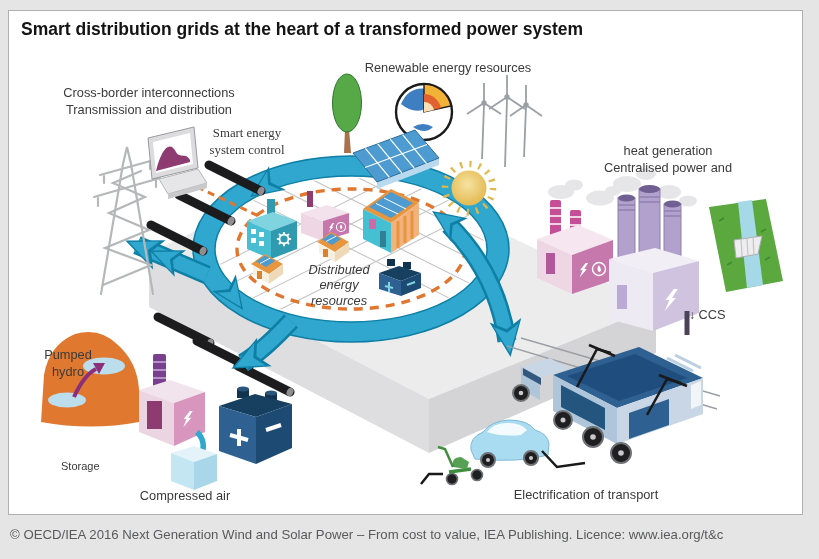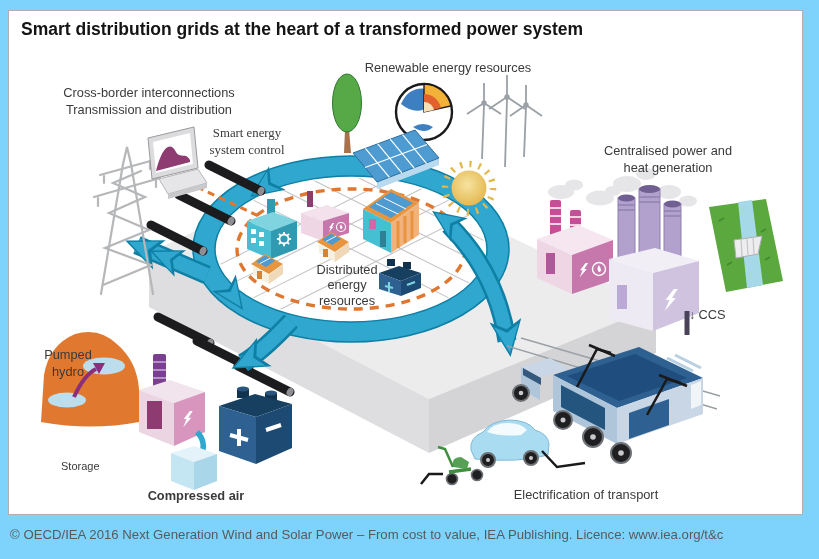--- a/index.html
+++ b/index.html
@@ -1,31 +1,31 @@
 <!DOCTYPE html>
 <html><head>
 <meta charset="utf-8">
 <style>
   html,body{margin:0;padding:0;background:#fff;}
-  #stage{position:relative;width:819px;height:559px;background:#7dd3fc;overflow:hidden;
+  #stage{position:relative;width:819px;height:559px;background:#e5e5e5;overflow:hidden;
          font-family:"Liberation Sans", sans-serif;color:#3A3A3A;}
   #frame{position:absolute;left:8px;top:10px;width:795px;height:505px;
          border:1.5px solid #B0B0B2;box-sizing:border-box;background:#fff;}
   #title{position:absolute;left:12px;top:8px;font-size:17.5px;font-weight:bold;color:#141414;white-space:nowrap;}
   #diagram{position:absolute;left:-8px;top:-10px;width:819px;height:515px;}
   .lbl{position:absolute;font-size:12.8px;line-height:1.3;color:#3A3A3A;text-align:center;}
   .lbl span{display:block;}
   #lbl-cross{left:40px;top:74px;width:200px;}
   #lbl-smart{left:185px;top:114px;width:106px;font-family:Liberation Serif, serif;}
   #lbl-renew{left:329px;top:49px;width:220px;}
   #lbl-central{left:577px;top:132px;width:164px;}
-  #lbl-dist{left:292px;top:251px;width:92px;line-height:1.2;}
+  #lbl-dist{left:284px;top:251px;width:92px;line-height:1.2;font-style:italic;}
   #lbl-pumped{left:28px;top:336px;width:62px;}
   #lbl-storage{left:52px;top:448px;font-size:11px;}
-  #lbl-compressed{left:137px;top:477px;width:100px;font-weight:bold;}
+  #lbl-compressed{left:126px;top:477px;width:100px;}
   #lbl-ccs{left:680px;top:296px;white-space:nowrap;text-align:right;}
   #lbl-ccs .arr{display:inline;font-size:12px;}
   #lbl-ccs .txt{display:inline;}
   #lbl-transport{left:492px;top:476px;width:170px;}
   #footer{position:absolute;left:10px;top:527px;width:805px;font-size:13.2px;color:#595A5C;white-space:nowrap;}
 </style>
 </head>
 <body>
 
 <div id="stage">
@@ -444,22 +444,22 @@
       <span>Transmission and distribution</span>
     </div>
     <div id="lbl-smart" class="lbl">
       <span>Smart energy</span>
       <span>system control</span>
     </div>
     <div id="lbl-renew" class="lbl">
       <span>Renewable energy resources</span>
     </div>
     <div id="lbl-central" class="lbl">
+      <span>heat generation</span>
       <span>Centralised power and</span>
-      <span>heat generation</span>
     </div>
     <div id="lbl-dist" class="lbl">
       <span>Distributed</span>
       <span>energy</span>
       <span>resources</span>
     </div>
     <div id="lbl-pumped" class="lbl">
       <span>Pumped</span>
       <span>hydro</span>
     </div>

